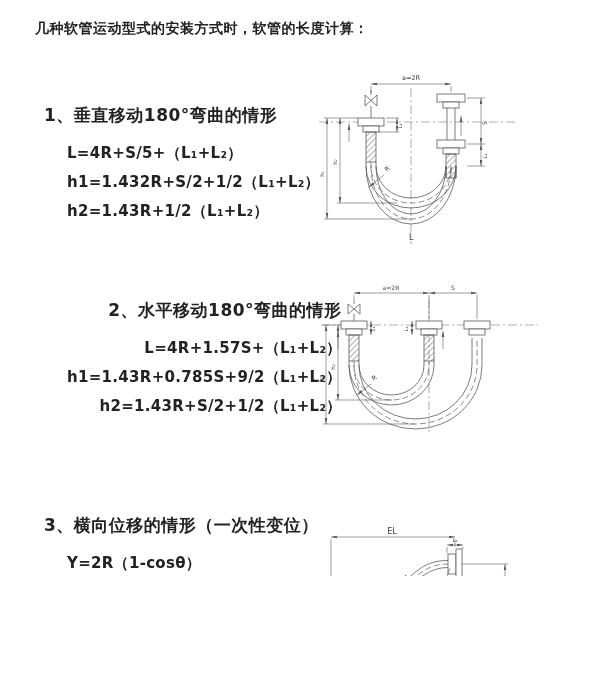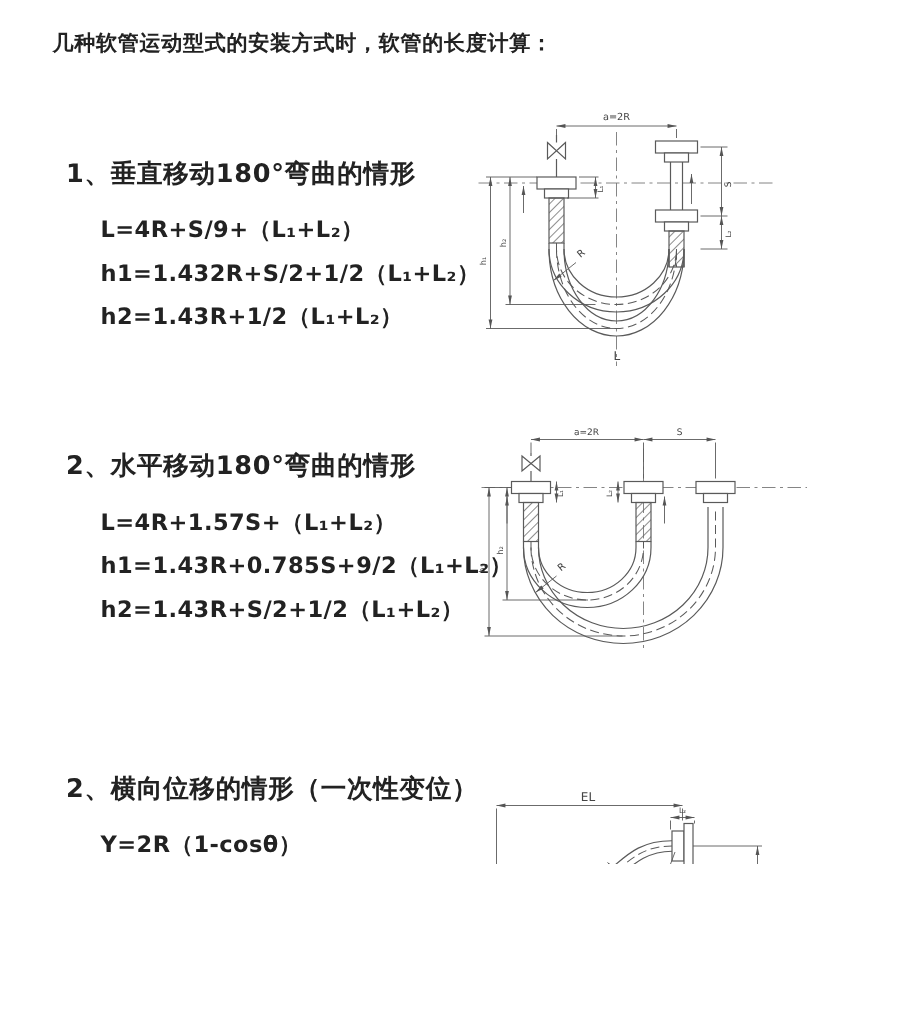--- a/index.html
+++ b/index.html
@@ -26,34 +26,34 @@
 </style>
 </head>
 <body>
 
 <div class="page">
 
   <h1 class="title">几种软管运动型式的安装方式时，软管的长度计算：</h1>
 
   <div class="sec" style="top:104px;">
     <div class="heading">1、垂直移动180°弯曲的情形</div>
-    <div class="formula">L=4R+S/9+（L₁+L₂）</div>
+    <div class="formula">L=4R+S/5+（L₁+L₂）</div>
     <div class="formula">h1=1.432R+S/2+1/2（L₁+L₂）</div>
     <div class="formula">h2=1.43R+1/2（L₁+L₂）</div>
   </div>
 
-  <div class="sec" style="top:299px;">
+  <div class="sec" style="top:299px;text-align:right;">
     <div class="heading">2、水平移动180°弯曲的情形</div>
     <div class="formula">L=4R+1.57S+（L₁+L₂）</div>
     <div class="formula">h1=1.43R+0.785S+9/2（L₁+L₂）</div>
     <div class="formula">h2=1.43R+S/2+1/2（L₁+L₂）</div>
   </div>
 
   <div class="sec" style="top:514px;">
-    <div class="heading">2、横向位移的情形（一次性变位）</div>
+    <div class="heading">3、横向位移的情形（一次性变位）</div>
     <div class="formula">Y=2R（1-cosθ）</div>
   </div>
 
   <div class="diagram" style="left:313px;top:70px;">
     <svg width="215" height="188" viewBox="0 0 215 188">
       <defs>
         <marker id="m1" viewBox="0 0 10 10" refX="9.5" refY="5" markerWidth="7" markerHeight="7" orient="auto-start-reverse" markerUnits="userSpaceOnUse">
           <path d="M1 3.2 L9.5 5 L1 6.8 Z" fill="#555"></path>
         </marker>
         <pattern id="ht1" width="4" height="4" patternTransform="rotate(45)" patternUnits="userSpaceOnUse">

